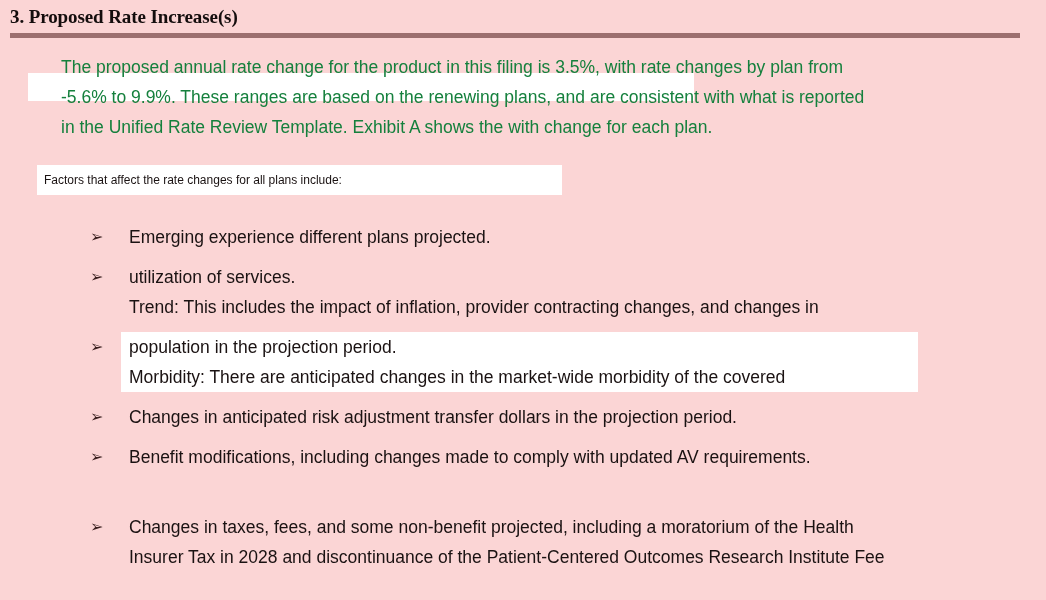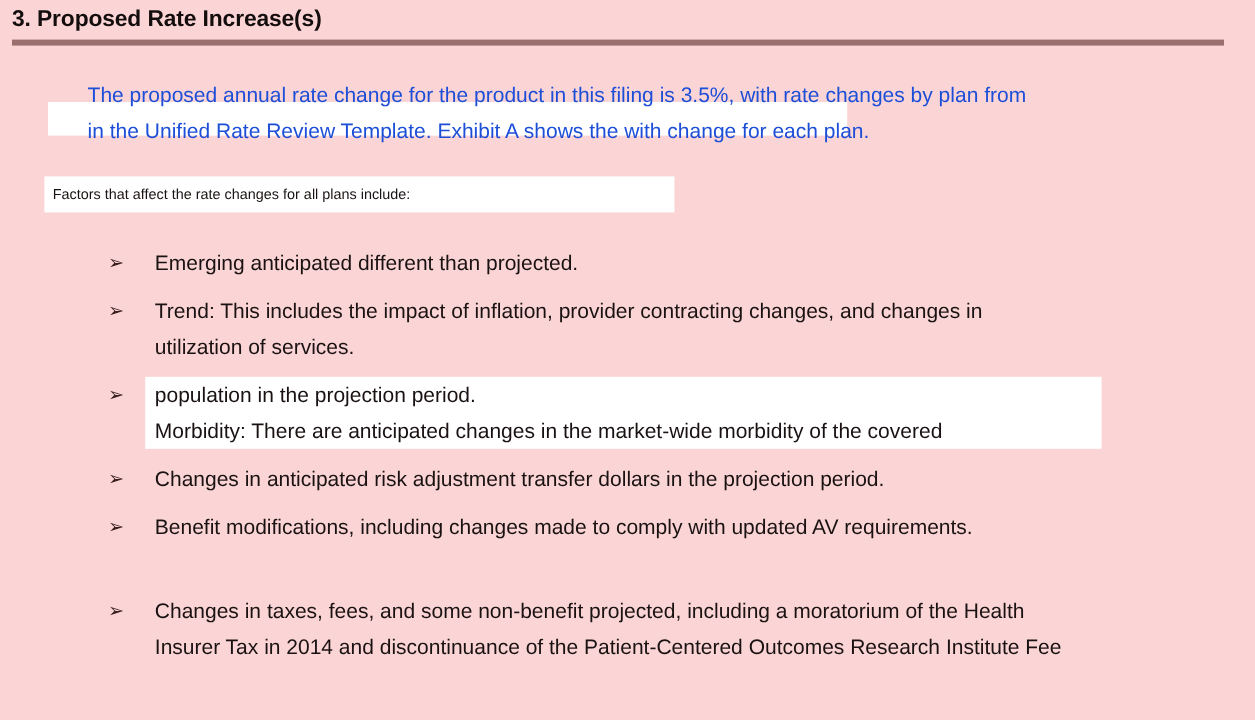--- a/index.html
+++ b/index.html
@@ -19,20 +19,21 @@
   
   .section-heading {
     position: absolute;
     left: 10px;
     top: 6px;
     font-size: 19px;
     font-weight: bold;
     letter-spacing: -0.1px;
     color: #140d0d;
     white-space: nowrap;
+    font-family: Liberation Serif, serif;
   }
   .heading-rule {
     position: absolute;
     left: 10px;
     top: 33px;
     width: 1010px;
     height: 5px;
     background: #9c6f6f;
   }
 
@@ -40,26 +41,26 @@
   .body-region {
     position: absolute;
     left: 0;
     top: 48px;
     width: 1046px;
   }
 
   
   .intro-para {
     position: relative;
-    margin: 16px;
+    margin: 4px;
     padding: 0 60px 0 57px;
     font-size: 17.5px;
     line-height: 30px;
     text-indent: 0;
-    color: #1d4ed8;
+    color: #15803d;
   }
   .intro-line {
     display: block;
     white-space: nowrap;
   }
   .intro-line-1 { margin-left: 0px; }
 
   
   .hl-strip-intro {
     position: absolute;
@@ -157,40 +158,41 @@
 
   <div class="section-heading">3. Proposed Rate Increase(s)</div>
 
   <div class="heading-rule"></div>
 
   <div class="body-region">
 
     <div class="intro-para">
       <div class="hl-strip-intro"></div>
       <span class="intro-line intro-line-1"><span class="txt">The proposed annual rate change for the product in this filing is 3.5%,</span><span class="txt"> with rate changes by plan from</span></span>
+      <span class="intro-line"><span class="txt">-5.6% to 9.9%.  These ranges are based on the renewing plans, and are consistent with what is reported</span></span>
       <span class="intro-line"><span class="txt">in the Unified Rate Review Template.   Exhibit A shows the with change for each plan.</span></span>
     </div>
 
     <div class="factors-wrap">
       <div class="hl-strip-factors"></div>
       <div class="factors-text">Factors that affect the rate changes for all plans include:</div>
     </div>
 
     <ul class="bullet-list" id="bullet-list">
         <li class="bullet-item">
           <span class="bullet-glyph">➢</span>
           <span class="bullet-text">
-            <span class="ln">Emerging anticipated different than projected.</span>
-          </span>
-        </li>
-        <li class="bullet-item">
-          <span class="bullet-glyph">➢</span>
-          <span class="bullet-text">
+            <span class="ln">Emerging experience different plans projected.</span>
+          </span>
+        </li>
+        <li class="bullet-item">
+          <span class="bullet-glyph">➢</span>
+          <span class="bullet-text">
+            <span class="ln">utilization of services.</span>
             <span class="ln">Trend: This includes the impact of inflation, provider contracting changes, and changes in</span>
-            <span class="ln">utilization of services.</span>
           </span>
         </li>
         <li class="bullet-item highlighted">
           <div class="hl-block" style="height: 60px;"></div>
           <span class="bullet-glyph">➢</span>
           <span class="bullet-text">
             <span class="ln">population in the projection period.</span>
             <span class="ln">Morbidity: There are anticipated changes in the market-wide morbidity of the covered</span>
           </span>
         </li>
@@ -203,19 +205,19 @@
         <li class="bullet-item">
           <span class="bullet-glyph">➢</span>
           <span class="bullet-text">
             <span class="ln">Benefit modifications, including changes made to comply with updated AV requirements.</span>
           </span>
         </li>
         <li class="bullet-item gap-before">
           <span class="bullet-glyph">➢</span>
           <span class="bullet-text">
             <span class="ln">Changes in taxes, fees, and some non-benefit projected, including a moratorium of the Health</span>
-            <span class="ln">Insurer Tax in 2014 and discontinuance of the Patient-Centered Outcomes Research Institute Fee</span>
+            <span class="ln">Insurer Tax in 2028 and discontinuance of the Patient-Centered Outcomes Research Institute Fee</span>
           </span>
         </li>
       </ul>
 
   </div>
 </div>
 
 </body></html>

